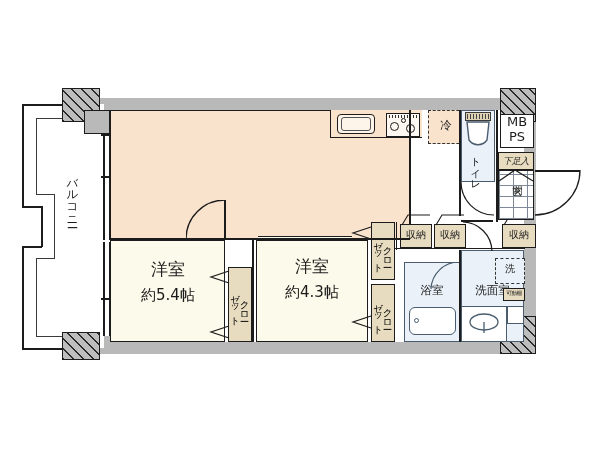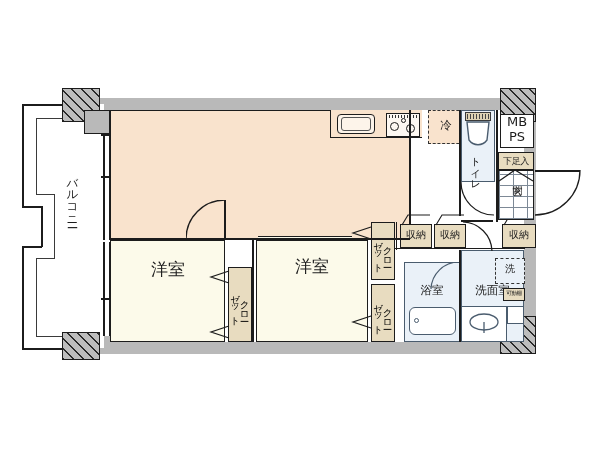--- a/index.html
+++ b/index.html
@@ -55,21 +55,21 @@
     text-align: center;
     white-space: nowrap;
     line-height: 1.08;
     letter-spacing: 0px;
   }
   .t-room  { font-size: 17px; font-weight: 400; }
   .t-area  { font-size: 15px; font-weight: 400; }
   .t-ldk   { font-size: 18px; font-weight: 400; letter-spacing: 1px; }
   .t-sm    { font-size: 11.5px; }
   .t-xs    { font-size: 10px; }
-  .t-tiny  { font-size: 6px; letter-spacing: -0.3px; }
+  .t-tiny  { font-size: 6px; letter-spacing: -0.3px; font-style: italic; }
   .t-mb    { font-size: 13px; line-height: 1.12; }
 
   .vert {
     writing-mode: vertical-rl;
     text-orientation: upright;
     white-space: nowrap;
     line-height: 1.0;
   }
 
   
@@ -149,20 +149,21 @@
   <div class="abs ln" style="left:409px; top:181px; width:1.6px; height:42px;"></div>
   <div class="abs ln" style="left:410px; top:221px; width:42px; height:1.4px;"></div>
 
   <div class="abs ln" style="left:103px; top:134px; width:1.6px; height:106px;"></div>
   <div class="abs ln" style="left:109px; top:134px; width:1.6px; height:106px;"></div>
   <div class="abs ln" style="left:101px; top:176px; width:10px; height:1.6px;"></div>
   <div class="abs ln" style="left:101px; top:134px; width:10px; height:1.6px;"></div>
 
   <div class="abs fill-room" style="left:110px; top:240px; width:115px; height:102px; border:1.4px solid #1c1c1c;"></div>
   <div class="lbl t-room" style="left:120px; top:260px; width:96px;">洋室</div>
+  <div class="lbl t-area" style="left:120px; top:287px; width:96px;">約5.4帖</div>
 
   <div class="abs ln" style="left:103px; top:242px; width:1.6px; height:94px;"></div>
   <div class="abs ln" style="left:109px; top:242px; width:1.6px; height:94px;"></div>
   <div class="abs ln" style="left:101px; top:298px; width:10px; height:1.6px;"></div>
 
   <div class="abs ln" style="left:224px; top:200px; width:1.5px; height:40px;"></div>
   <svg class="abs" style="left:186px; top:200px; width:40px; height:42px;" viewBox="0 0 40 42">
     <path d="M 39 0 A 39 39 0 0 0 0 39" fill="none" stroke="#1c1c1c" stroke-width="1.3"></path>
   </svg>
 
@@ -172,20 +173,21 @@
     <div class="vert">ゼット</div>
   </div>
 
   <svg class="abs" style="left:208px; top:268px; width:22px; height:74px;" viewBox="0 0 22 74">
     <path d="M21 3 L3 9 L21 15" fill="none" stroke="#1c1c1c" stroke-width="1.2"></path>
     <path d="M21 58 L3 64 L21 70" fill="none" stroke="#1c1c1c" stroke-width="1.2"></path>
   </svg>
 
   <div class="abs fill-room" style="left:256px; top:240px; width:112px; height:102px; border:1.4px solid #1c1c1c;"></div>
   <div class="lbl t-room" style="left:266px; top:257px; width:92px;">洋室</div>
+  <div class="lbl t-area" style="left:266px; top:284px; width:92px;">約4.3帖</div>
 
   <div class="abs" style="left:258px; top:236px; width:94px; height:5px; background:#fcfaea; border-top:1.3px solid #1c1c1c; border-bottom:1.3px solid #1c1c1c;"></div>
   <div class="abs" style="left:262px; top:238px; width:86px; height:2px; background:repeating-linear-gradient(90deg,#333 0 1.2px,rgba(0,0,0,0) 1.2px 4px);"></div>
 
   <div class="abs fill-clo box-b" style="left:371px; top:222px; width:24px; height:58px;"></div>
   <div class="clo-wrap" style="left:371px; top:222px; width:24px; height:58px;">
     <div class="vert">クロー</div>
     <div class="vert">ゼット</div>
   </div>
   <div class="abs fill-clo box-b" style="left:371px; top:284px; width:24px; height:58px;"></div>

